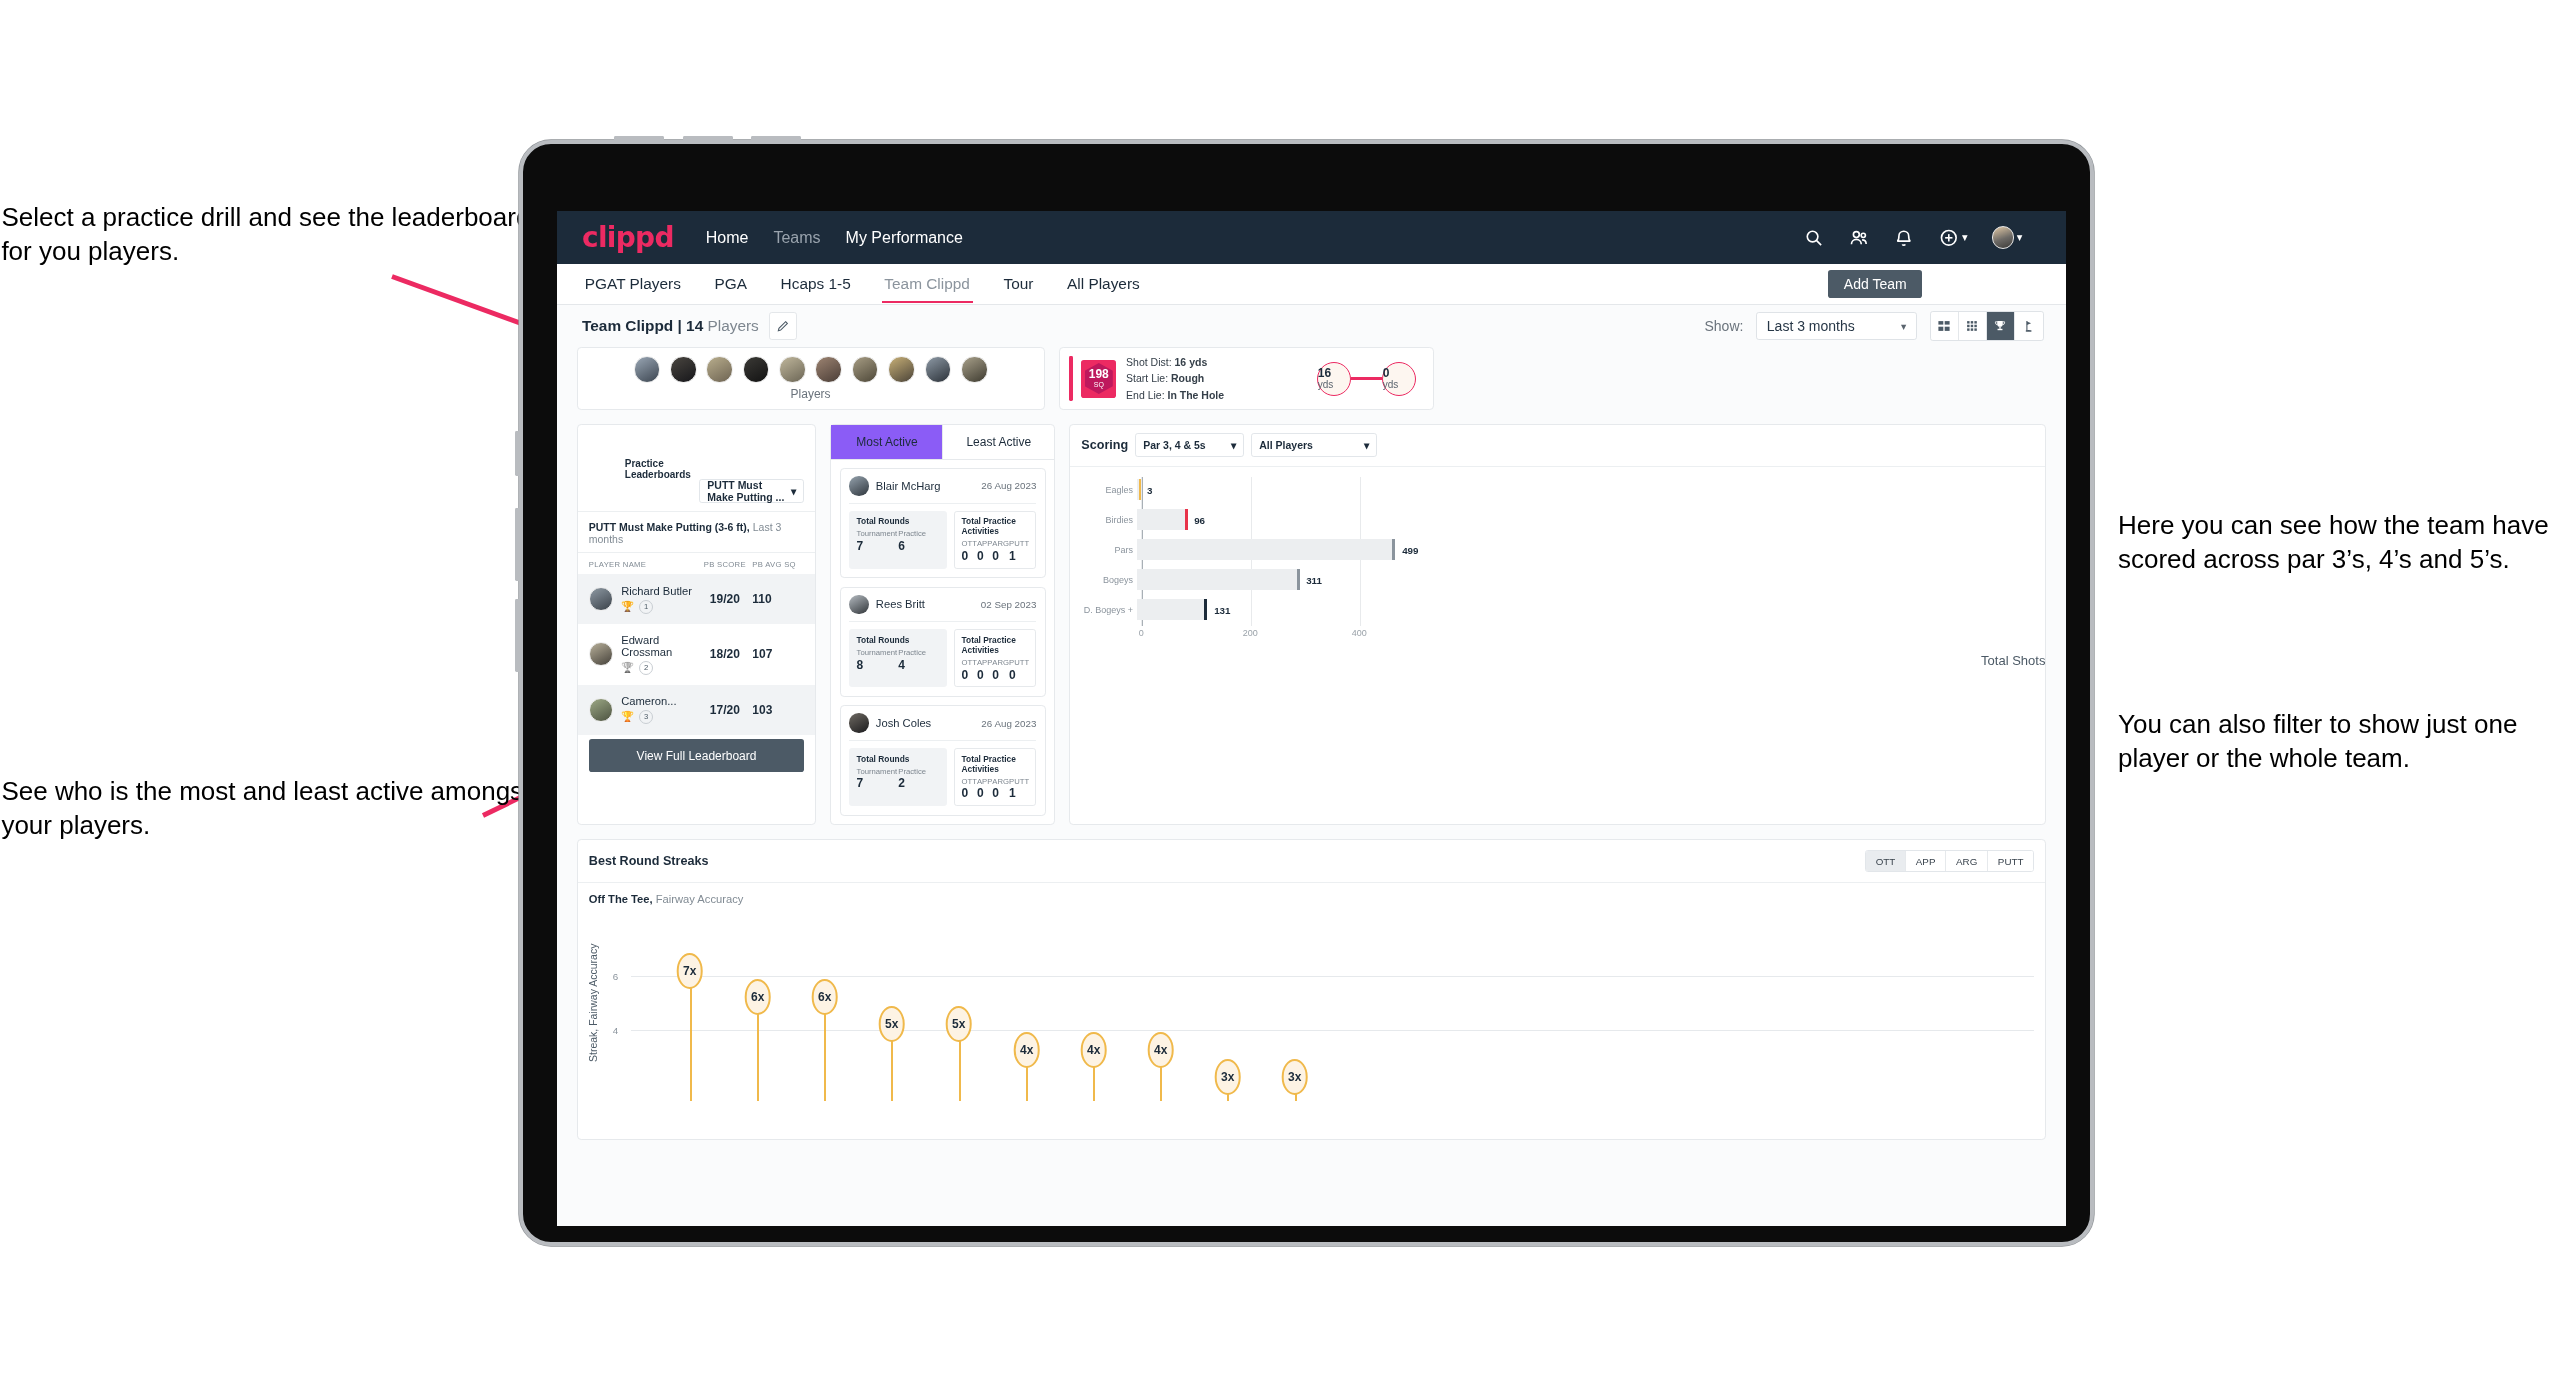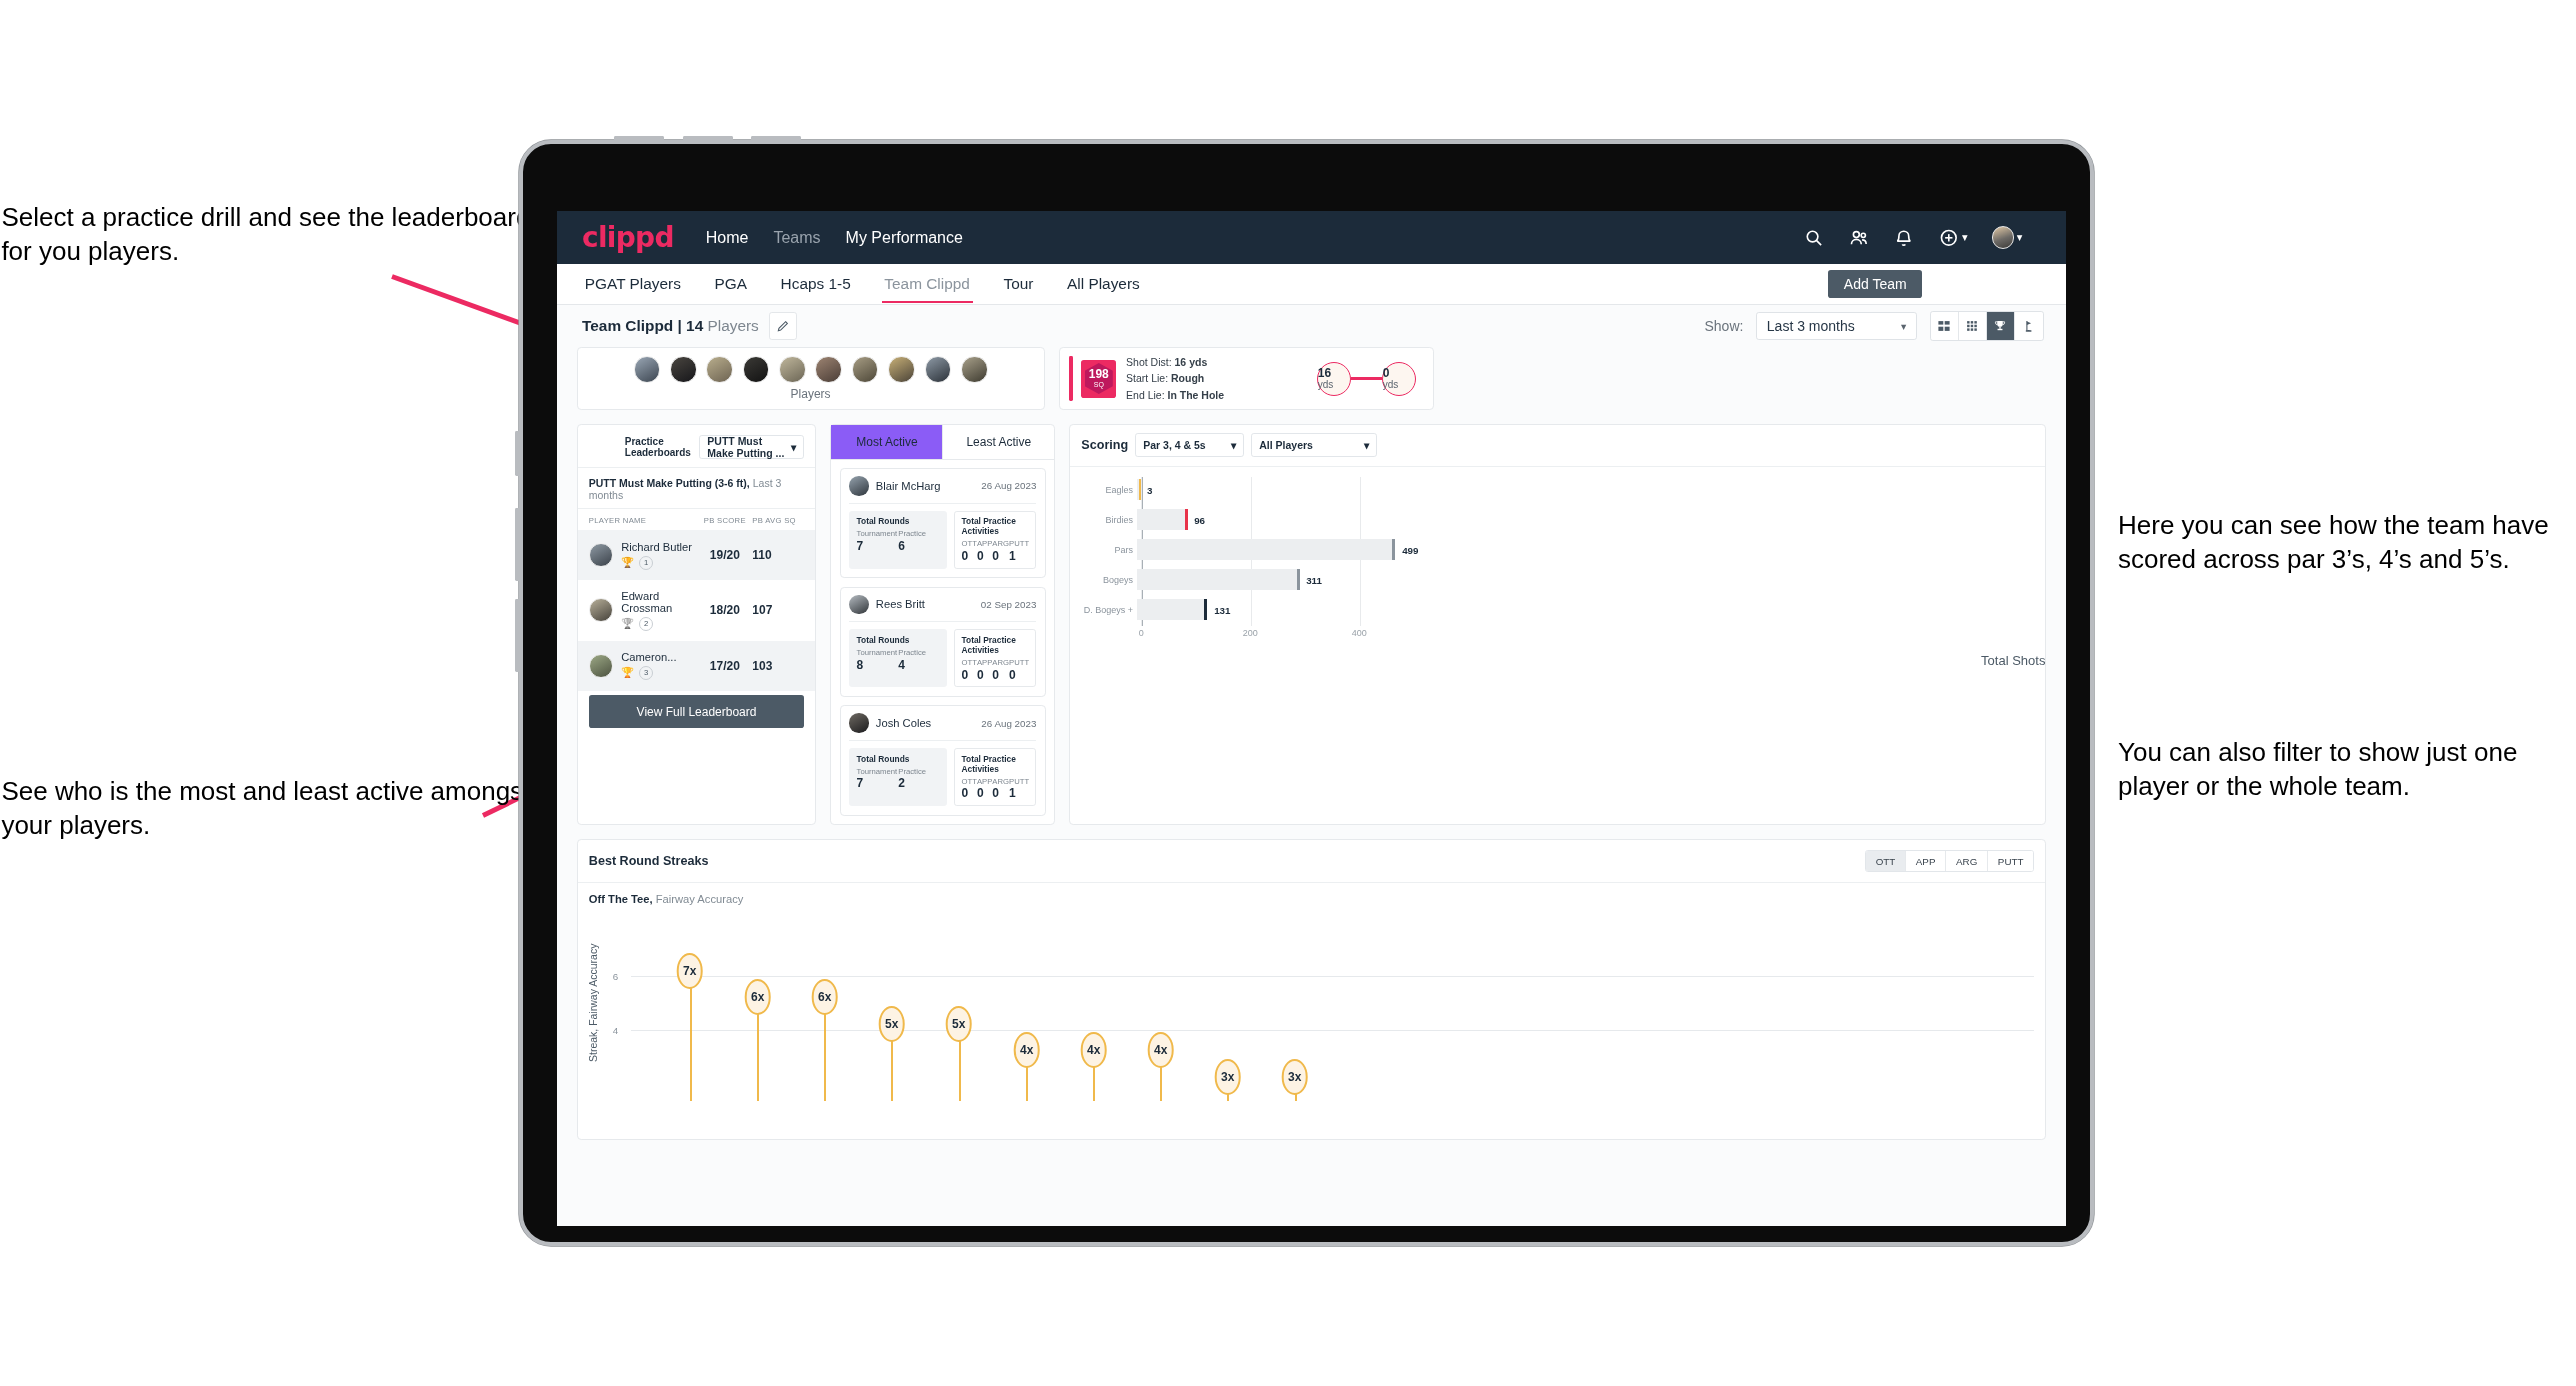--- a/index.html
+++ b/index.html
@@ -16,21 +16,21 @@
     position: absolute;
     color: #000;
     font-size: 26px;
     line-height: 1.32;
     font-family: "Liberation Sans", sans-serif;
     white-space: pre-line;
   }
   #anno-tl { left: 1.4px;  top: 200px;  width: 553px; }
   #anno-bl { left: 1.4px;  top: 774px; width: 532px; }
   #anno-r  { left: 2118px; top: 508px; width: 455px; }
-  #anno-r2 { left: 2118px; top: 707px; width: 455px; margin-top: 28px; }
+  #anno-r2 { left: 2118px; top: 707px; width: 455px; }
 
   .arrow-svg { position: absolute; left:0; top:0; width:2576px; height:1386px; pointer-events:none; }
 
   
   .tablet {
     position: absolute; left: 519px; top: 140px;
     width: 1575px; height: 1106px;
     background: #0c0c0c;
     border-radius: 32px;
     border: 4.9px solid #b9bcc0;
@@ -132,21 +132,21 @@
            display:flex; flex-direction:column; justify-content:center; }
   .dcirc .v { font-size:12px; font-weight:700; color:#1c2b3a; line-height:1; }
   .dcirc .u { font-size:10px; color:#5a646e; }
   .dline { width:31px; height:2.8px; background:#ec2a62; }
 
   
   .pl-card { flex: 0 0 224px; }
   .pl-head { display:flex; align-items:center; padding: 9.8px 11.2px 8.4px; gap: 8.4px; border-bottom:0.7px solid #eceff1; }
   .pl-title { font-size:10px; font-weight:700; color:#1c2b3a;margin-left:36px; }
   .pl-sel { margin-left:auto; border:0.7px solid #e2e6ea; border-radius:2.8px; height:24px; min-width:105px;
-            display:flex; align-items:center; justify-content:space-between; padding:0 7px; font-size:10.5px; font-weight:700; color:#1c2b3a; }
+            display:flex; align-items:center; justify-content:space-between; padding:0 7px; font-size:10.5px; font-weight:700; color:#1c2b3a;margin-top:44px; }
   .pl-sub { padding: 8.4px 11.2px 7px; font-size:10.5px; color:#1c2b3a; border-bottom:0.7px solid #eceff1;}
   .pl-sub b { font-weight:700; }
   .pl-sub .dim { color:#818b94; font-weight:400; }
   .pl-thead { display:flex; padding: 7px 11.2px 5.6px; font-size:7.7px; color:#808a93; letter-spacing:0.3px; }
   .c1 { flex:1; } .c2 { width:55px; text-align:center;} .c3 { width:52px; text-align:left;}
   .pl-row { display:flex; align-items:center; padding: 9.8px 11.2px; min-height:50px; }
   .pl-row.alt { background:#f1f3f5; }
   .pl-av { width:24px; height:24px; border-radius:50%; border:1.4px solid #ededed; margin-right:8.4px; flex:0 0 24px;}
   .pname { font-size:11.2px; color:#1c2b3a; }
   .ptrophy { display:flex; align-items:center; gap:4.9px; margin-top:2.8px; }

